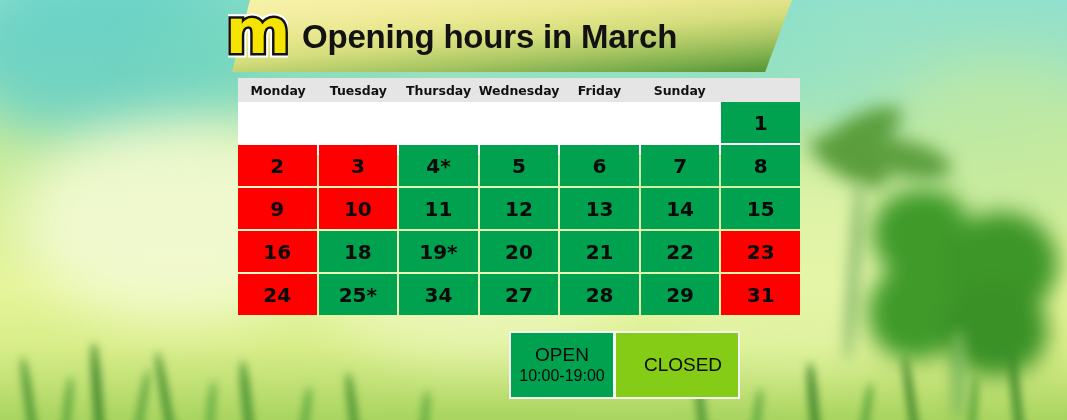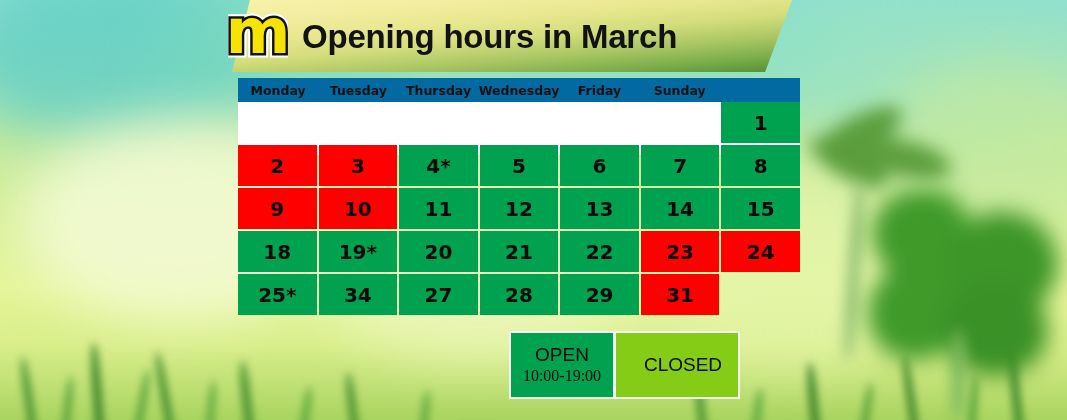--- a/index.html
+++ b/index.html
@@ -60,21 +60,21 @@
   #logo{
     position:absolute;left:228px;top:8px;width:60px;height:52px;
   }
 
   
   #calendar{
     position:absolute;left:238px;top:78px;width:562px;
   }
   #weekdays{
     display:grid;grid-template-columns:repeat(7,1fr);
-    background:#0369a1;height:24px;
+    background:#e5e5e5;height:24px;
   }
   #weekdays .wd{
     display:flex;align-items:center;justify-content:center;
     font-size:12.5px;font-weight:bold;color:#111;
     font-family:"DejaVu Sans", sans-serif;
   }
   #blankband{background:#ffffff;height:53px;}
   #grid{
     position:absolute;left:0;top:24px;width:562px;
     display:grid;grid-template-columns:repeat(7,1fr);
@@ -95,21 +95,21 @@
     border:2px solid #f4f4f4;
     margin-left:35px;
   }
   .legend-box{
     display:flex;flex-direction:column;align-items:center;justify-content:center;
     color:#0a0a0a;font-family:"Liberation Sans", sans-serif;
   }
   #legend-open{background:#00a14f;width:102px;height:64px;}
   #legend-closed{background:#84cc16;width:110px;height:64px;border-left:3px solid #f4f4f4;padding-left:12px;}
   .lg-l1{font-size:19px;line-height:1.1;}
-  .lg-l2{font-size:16px;line-height:1.2;font-family:Liberation Serif, serif;}
+  .lg-l2{font-size:16px;line-height:1.2;}
 </style>
 </head>
 <body>
 
 <div id="bg">
   <div class="bg-base"></div>
   <div class="blob b1"></div>
   <div class="blob b2"></div>
   <div class="blob b3"></div>
   <div class="blob b4"></div>
@@ -189,20 +189,21 @@
       <div class="cell open">6</div>
       <div class="cell open">7</div>
       <div class="cell open">8</div>
       <div class="cell closed">9</div>
       <div class="cell closed">10</div>
       <div class="cell open">11</div>
       <div class="cell open">12</div>
       <div class="cell open">13</div>
       <div class="cell open">14</div>
       <div class="cell open">15</div>
+      <div class="cell closed">16</div>
       <div class="cell open">18</div>
       <div class="cell open">19*</div>
       <div class="cell open">20</div>
       <div class="cell open">21</div>
       <div class="cell open">22</div>
       <div class="cell closed">23</div>
       <div class="cell closed">24</div>
       <div class="cell open">25*</div>
       <div class="cell open">34</div>
       <div class="cell open">27</div>

